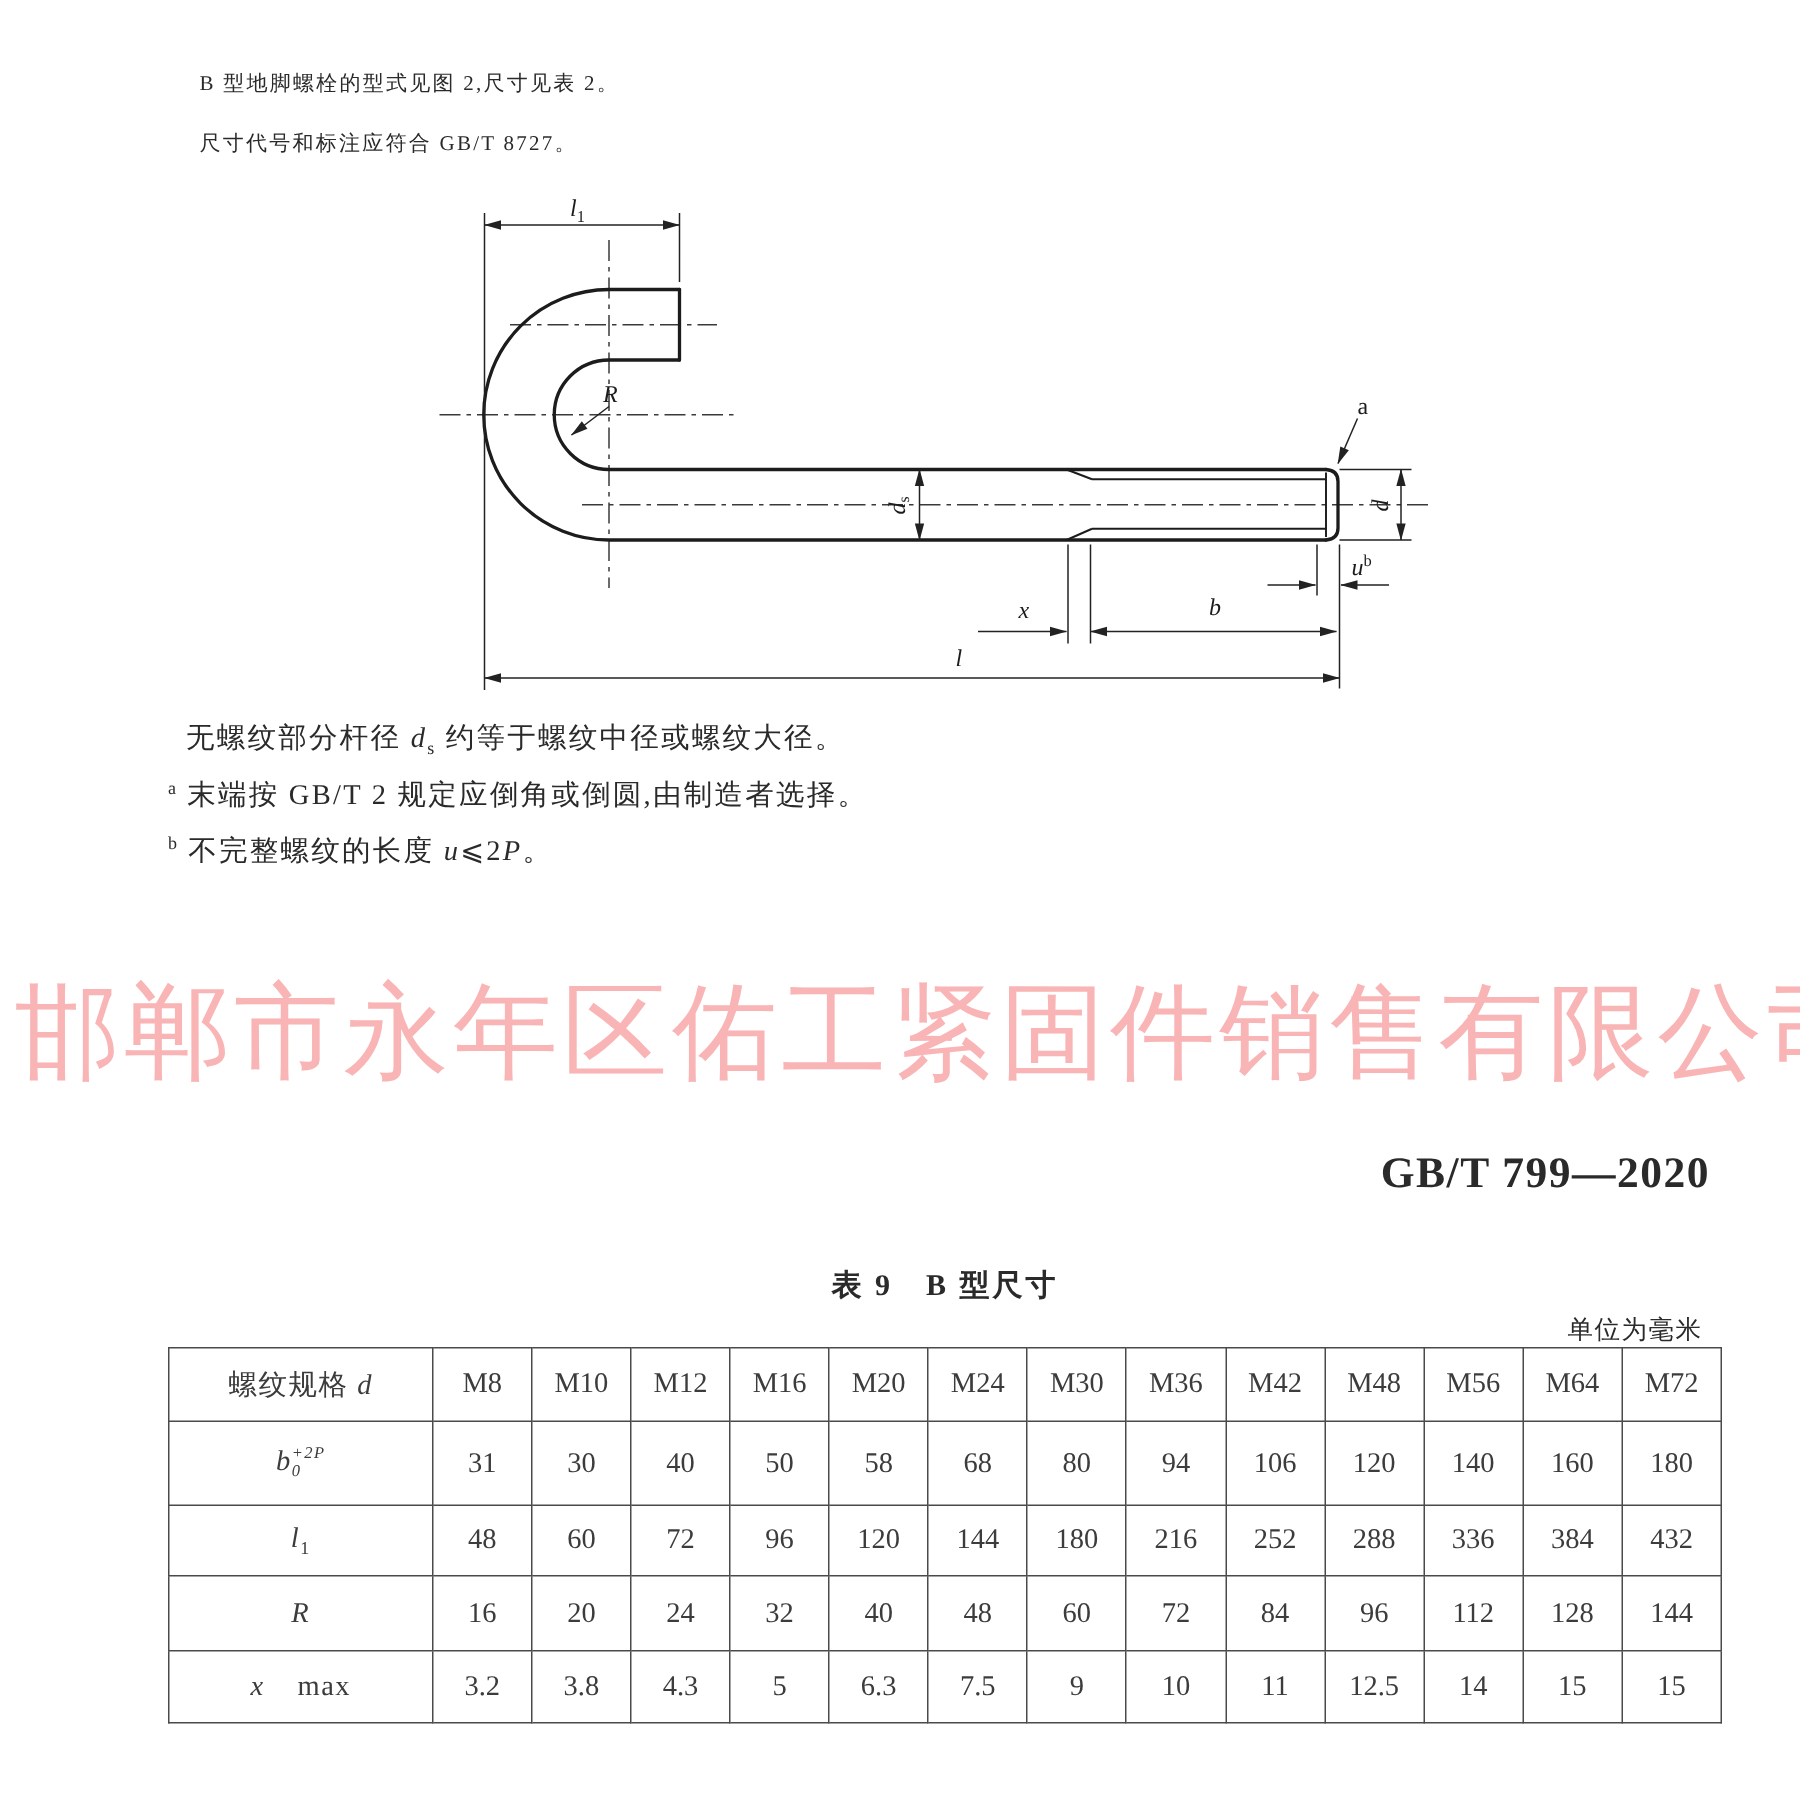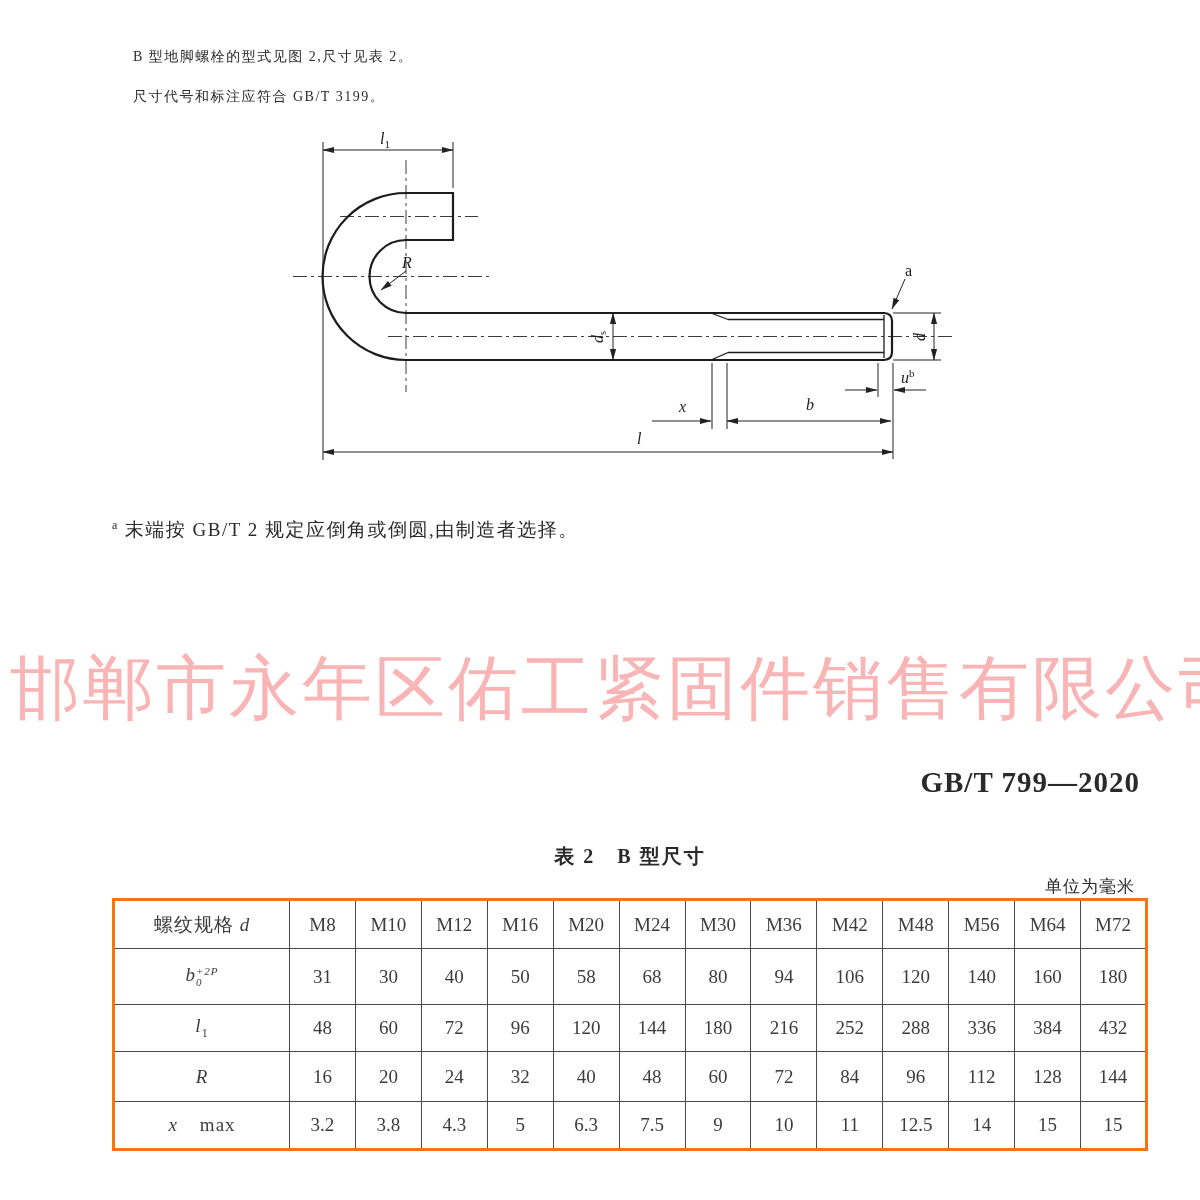--- a/index.html
+++ b/index.html
@@ -16,21 +16,21 @@
              font-family:"Liberation Sans","DejaVu Sans",sans-serif;font-weight:500;}
   #doc-code{top:766px;right:60px;font-size:29px;font-weight:bold;letter-spacing:1px;}
   #tbl-caption{left:112px;top:843px;width:1036px;text-align:center;font-size:20px;font-weight:bold;letter-spacing:2px;}
   #tbl-caption .gap{margin-left:22px;margin-top:28px;}
   #unit-note{top:847px;right:65px;font-size:17px;letter-spacing:1px;margin-top:28px;}
   
   #dim-table{left:112px;top:898px;}
   table{border-collapse:collapse;table-layout:fixed;width:1036px;color:#3c3c3c;}
   td{border:1px solid #4a4a4a;text-align:center;vertical-align:middle;
      font-size:19px;font-family:"Liberation Serif","DejaVu Serif",serif;padding:0;}
-  table{border:3px solid #f97316;}
+  table{border:1px solid #f97316;}
   tr:nth-child(1){height:49px;}
   tr:nth-child(2){height:56px;}
   tr:nth-child(3){height:47px;}
   tr:nth-child(4){height:50px;}
   tr:nth-child(5){height:48px;}
   .label-cell{letter-spacing:1px;}
   .tol{display:inline-block;vertical-align:middle;margin-left:0;line-height:1.05;text-align:left;}
   .tol span{display:block;font-size:11px;font-style:italic;}
   .mx{margin-left:22px;}
   
@@ -41,21 +41,21 @@
   .dim{stroke:#222;stroke-width:1;fill:none;}
   .dlab{font-family:"Liberation Serif",serif;font-size:16px;fill:#1c1c1c;}
   .it{font-style:italic;}
 </style>
 </head>
 <body>
 
 <div id="page">
 
   <div class="abs cn intro" style="left:133px;top:49px;">B 型地脚螺栓的型式见图 2,尺寸见表 2。</div>
-  <div class="abs cn intro" style="left:133px;top:89px;">尺寸代号和标注应符合 GB/T 3199。</div>
+  <div class="abs cn intro" style="left:133px;top:89px;">尺寸代号和标注应符合 GB/T 8727。</div>
 
   <svg id="figure-svg" width="680" height="345" viewBox="285 128 680 345">
     <defs>
       <marker id="arr" viewBox="0 0 12 8" refX="11.5" refY="4" markerWidth="12" markerHeight="8" orient="auto-start-reverse" markerUnits="userSpaceOnUse">
         <path d="M0.5,0.9 L12,4 L0.5,7.1 Z" fill="#222"></path>
       </marker>
     </defs>
 
     <path class="cl" d="M 340,216.5 H 478"></path>
     <path class="cl" d="M 293,276.5 H 492"></path>
@@ -102,30 +102,36 @@
     <path class="dim" d="M 727,363 V 429"></path>
     <path class="dim" d="M 652,421 H 711" marker-end="url(#arr)"></path>
     <text class="dlab it" x="679" y="412">x</text>
     <path class="dim" d="M 727,421 H 891" marker-start="url(#arr)" marker-end="url(#arr)"></path>
     <text class="dlab it" x="806" y="410">b</text>
 
     <path class="dim" d="M 323,452 H 893" marker-start="url(#arr)" marker-end="url(#arr)"></path>
     <text class="dlab it" x="637" y="444">l</text>
   </svg>
 
+  <div class="abs cn note-line" style="left:124px;top:479px;">
+    <span>无螺纹部分杆径 </span><span class="ivar">d</span><span class="subs">s</span><span> 约等于螺纹中径或螺纹大径。</span>
+  </div>
   <div class="abs cn note-line" style="left:112px;top:517px;">
     <span class="fn-marker">a</span><span>末端按 GB/T 2 规定应倒角或倒圆,由制造者选择。</span>
   </div>
+  <div class="abs cn note-line" style="left:112px;top:554px;">
+    <span class="fn-marker">b</span><span>不完整螺纹的长度 </span><span class="ivar">u</span><span>⩽2</span><span class="ivar">P</span><span>。</span>
+  </div>
 
   <div id="watermark" class="abs" style="color: rgb(249, 181, 181);">邯郸市永年区佑工紧固件销售有限公司</div>
 
   <div id="doc-code" class="abs">GB/T 799—2020</div>
 
   <div id="tbl-caption" class="abs">
-    <span>表 2</span><span class="gap">B 型尺寸</span>
+    <span>表 9</span><span class="gap">B 型尺寸</span>
   </div>
   <div id="unit-note" class="abs">单位为毫米</div>
 
   <div id="dim-table" class="abs">
     <table>
       <colgroup>
           <col style="width:176px">
           <col span="13">
         </colgroup>
       <tbody>

